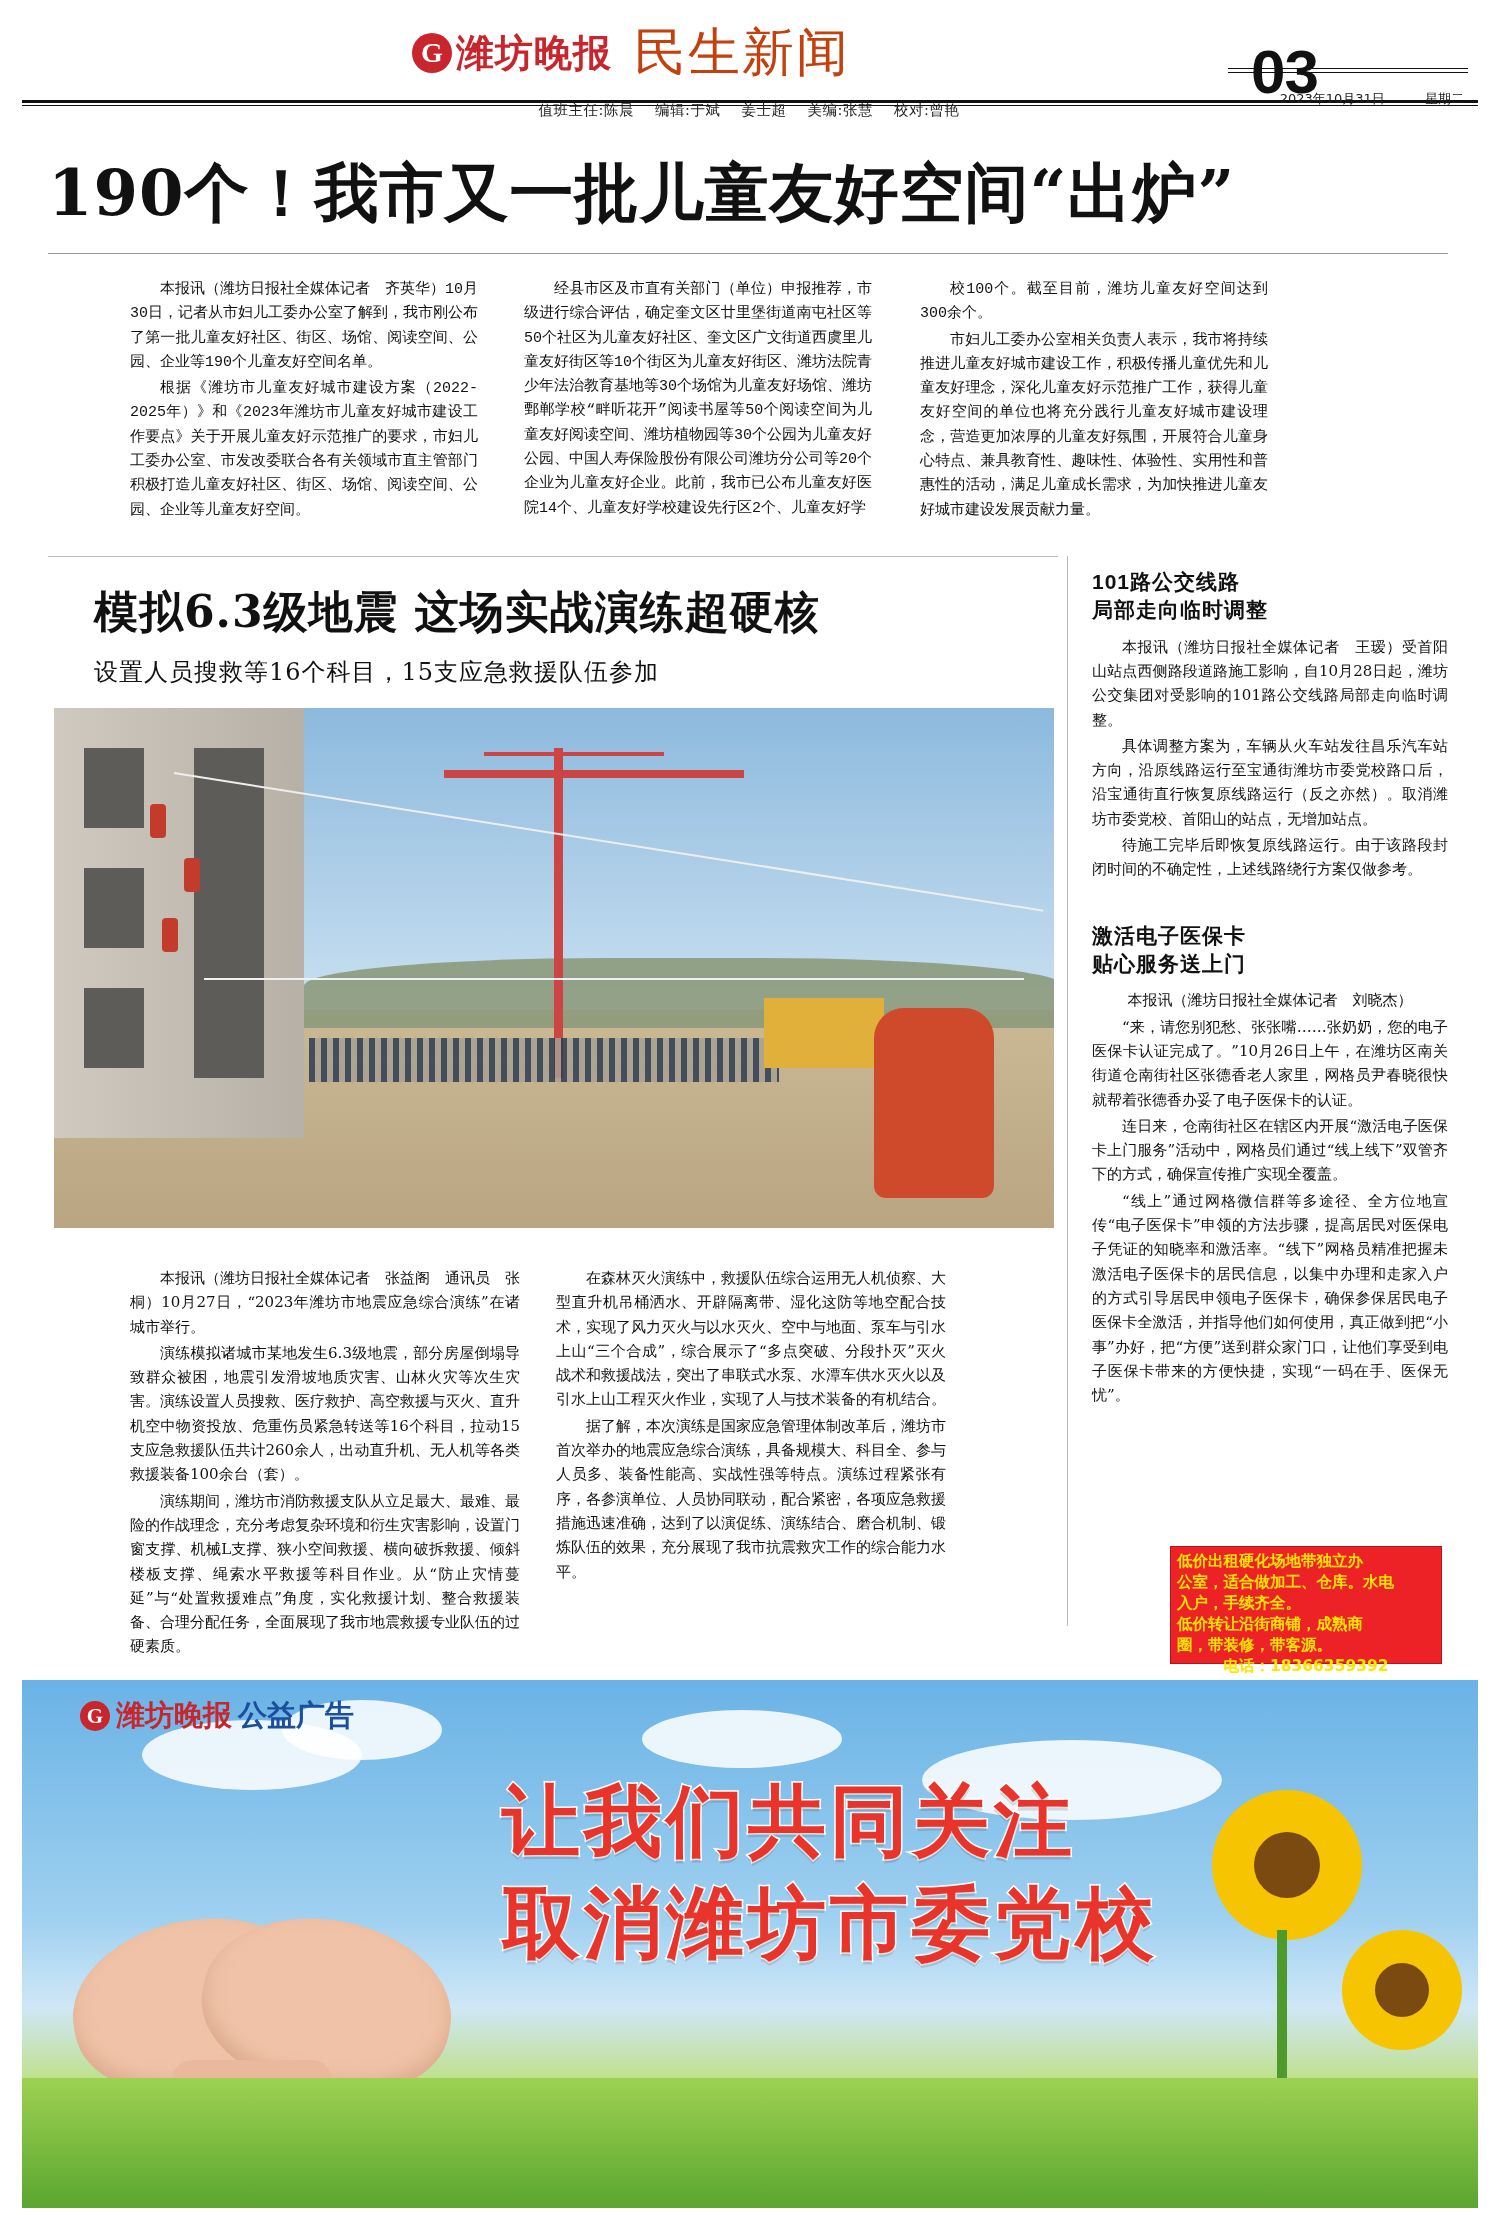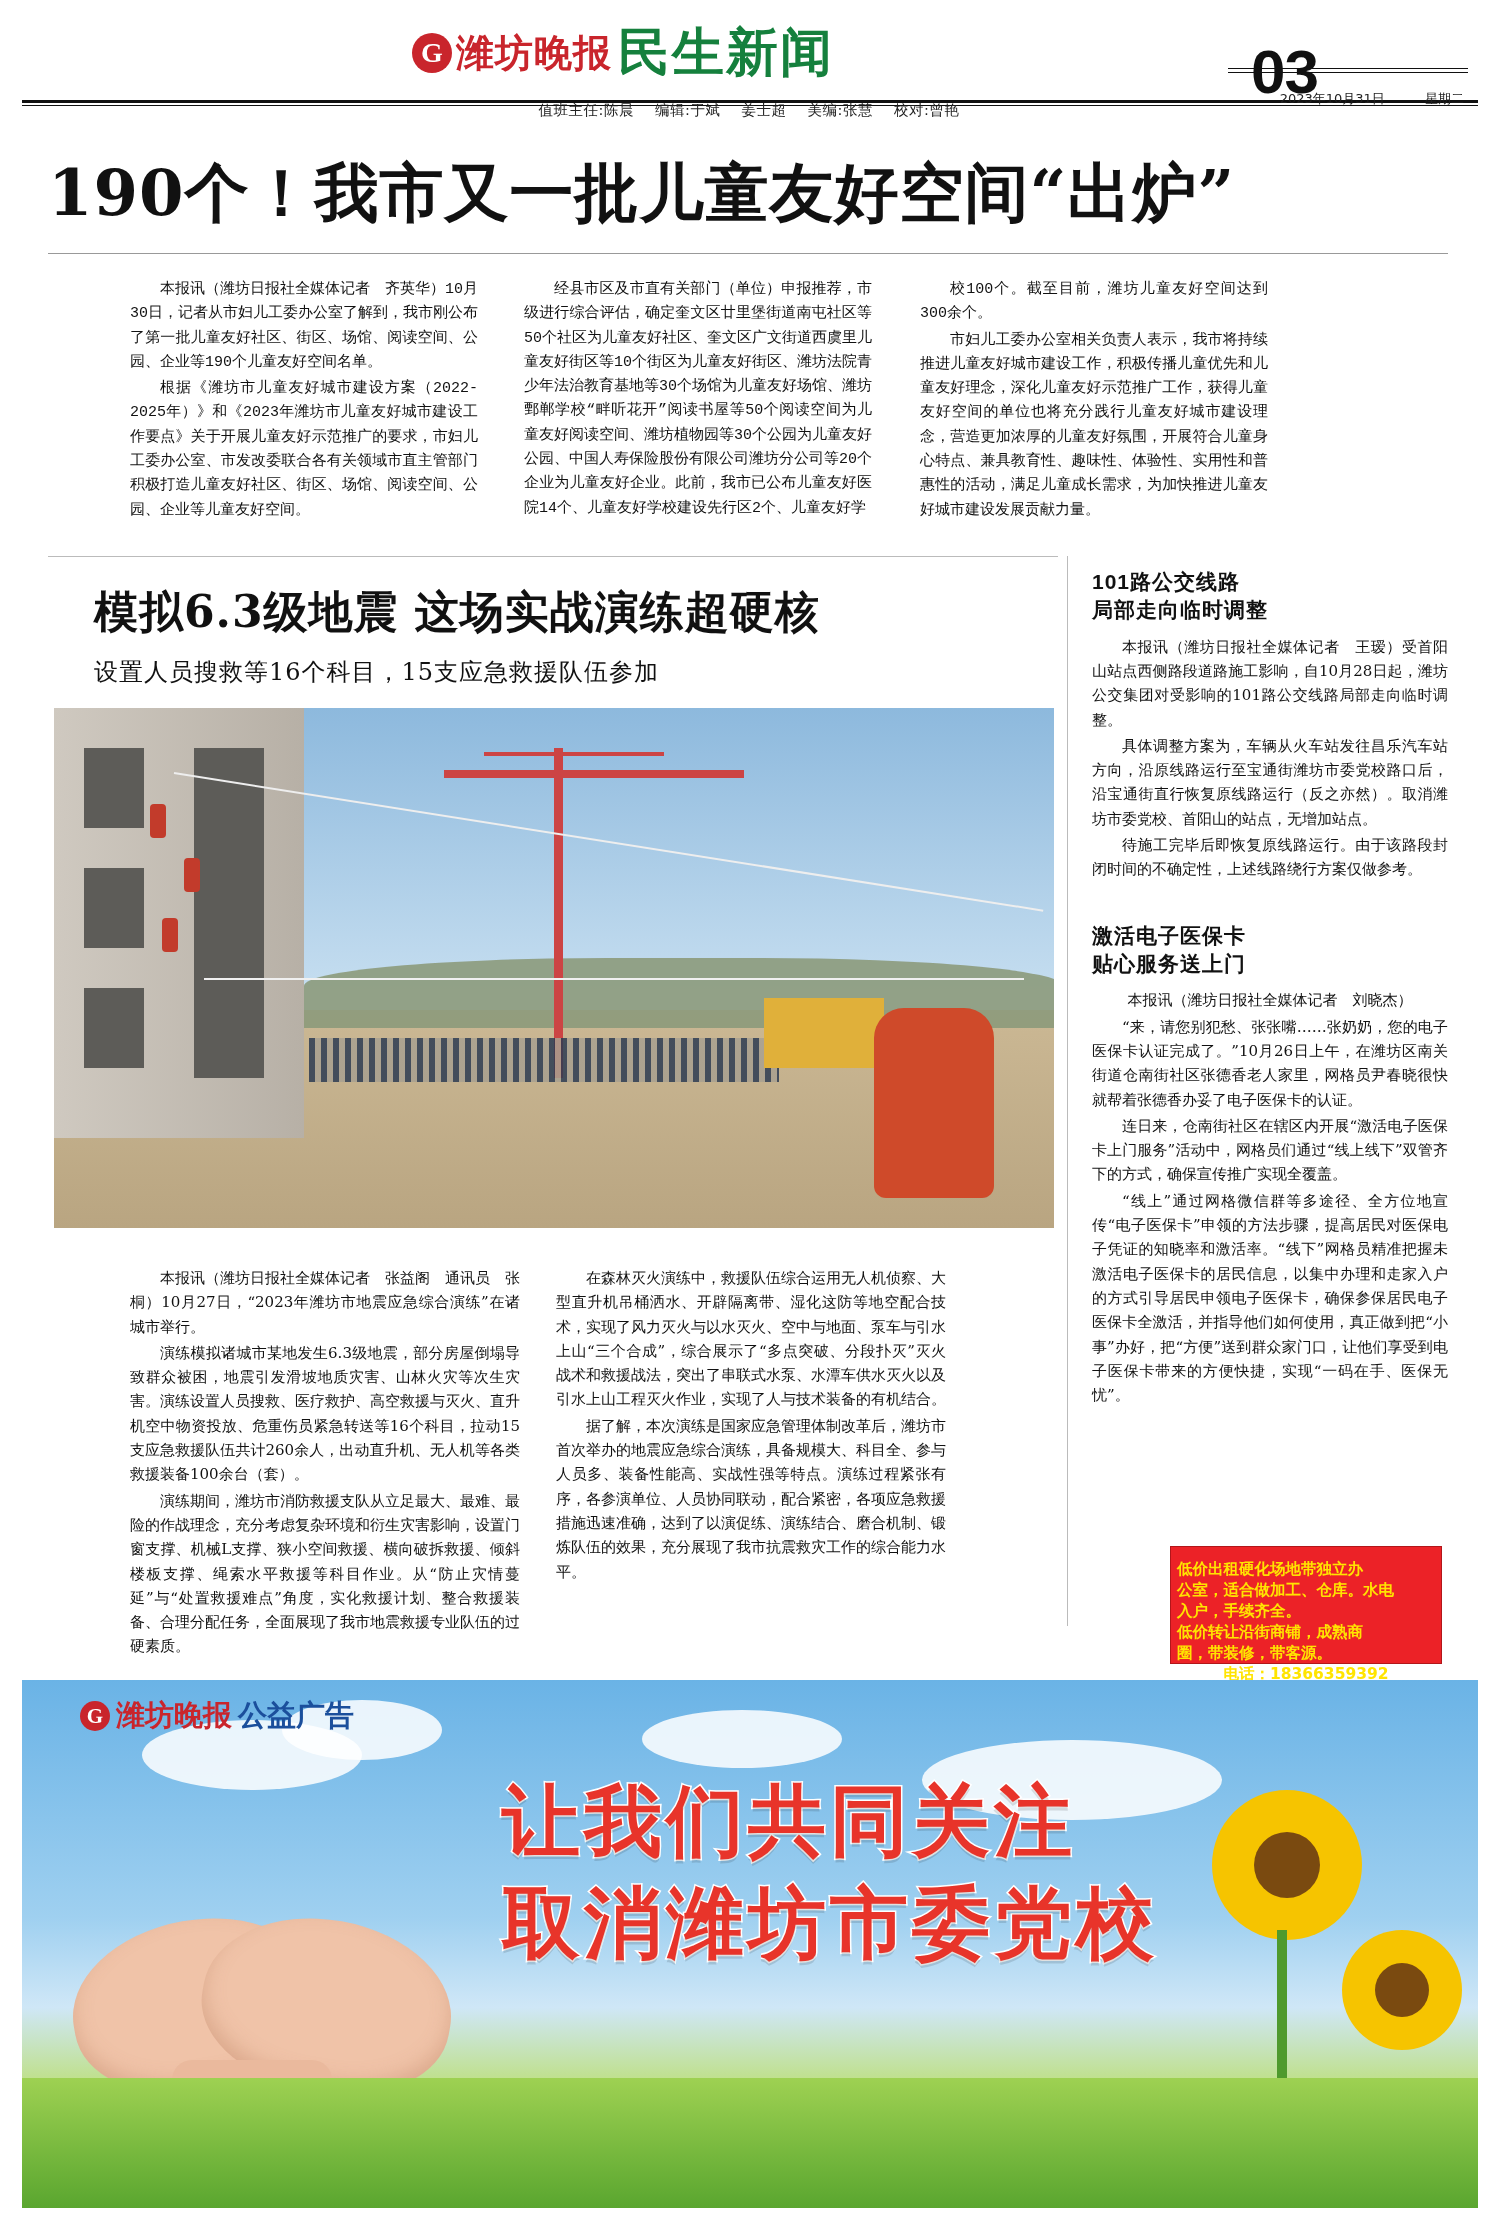--- a/index.html
+++ b/index.html
@@ -22,21 +22,21 @@
   .mh-logo .glyph{
     width:40px;height:40px;border-radius:50%;background:#c9252c;color:#fff;
     font-size:28px;font-weight:bold;display:flex;align-items:center;justify-content:center;
     font-family:"Liberation Serif",serif;
   }
   .mh-logo .name{
     font-size:38px;font-weight:bold;color:#c9252c;letter-spacing:1px;
     font-family:"DejaVu Serif",serif;
   }
   .mh-title{
-    font-size:52px;font-weight:bold;color:#15803d;letter-spacing:2px;margin-left:0;
+    font-size:52px;font-weight:normal;color:#c2410c;letter-spacing:2px;margin-left:16px;
     font-family:"DejaVu Serif",serif;
   }
   .mh-rule{position:absolute;left:0;top:92px;width:1456px;height:3px;background:#111;}
   .mh-rule2{position:absolute;left:0;top:97px;width:1456px;height:1px;background:#111;}
   .mh-credits{
     position:absolute;left:455px;top:93px;width:560px;text-align:center;
     font-size:14.5px;color:#222;font-family:"DejaVu Sans",sans-serif;letter-spacing:0.5px;
   }
   .mh-credits span{margin-right:16px;}
   .mh-pageno{
@@ -131,21 +131,21 @@
   .r-body{font-size:15px;line-height:1.62;color:#111;text-align:justify;
     font-family:"DejaVu Serif",serif;}
   .r-body p{margin:0 0 2px 0;text-indent:2em;}
   .r-block2{margin-top:40px;}
 
   
   .adbox{
     position:absolute;left:1148px;top:1538px;width:272px;height:118px;
     background:#ec2227;border:1px solid #b2161a;color:#ffe400;
     font-family:"DejaVu Sans",sans-serif;font-size:15.5px;line-height:1.35;
-    padding:12px 6px;box-sizing:border-box;font-weight:bold;
+    padding:4px 6px;box-sizing:border-box;font-weight:bold;
   }
   .adbox .ln{display:block;}
   .adbox .tel{text-align:center;}
 
   
   .bottomad{
     position:absolute;left:0;top:1672px;width:1456px;height:528px;overflow:hidden;
     background:linear-gradient(#6ab3e6 0%,#9fd0f0 45%,#cfe7f7 62%,#bfe08a 76%,#8dc453 100%);
   }
   .cloud{position:absolute;background:rgba(255,255,255,.85);border-radius:50%;}

